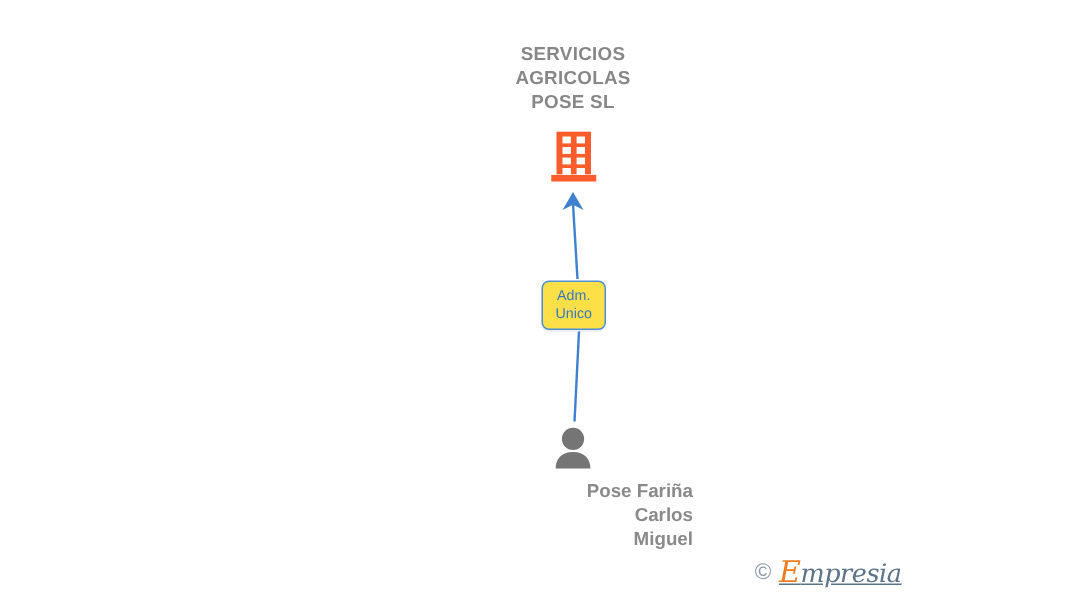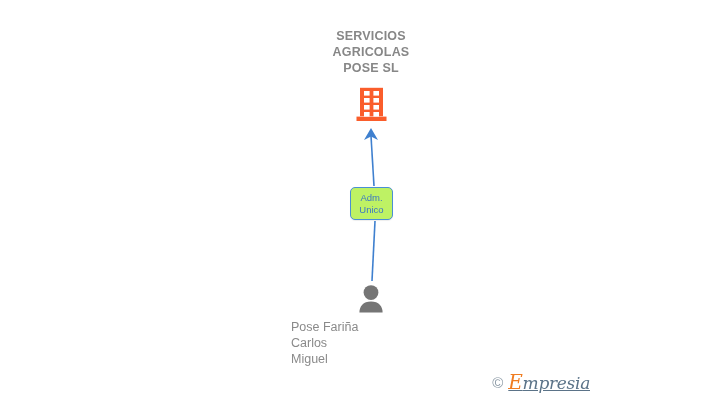--- a/index.html
+++ b/index.html
@@ -10,21 +10,21 @@
     width: 728px;
     height: 400px;
     background: #ffffff;
     font-family: "Liberation Sans", sans-serif;
     overflow: hidden;
     position: relative;
   }
 
   #canvas {
     position: absolute;
-    left: 5px;
+    left: 16px;
     top: 0;
     width: 593px;
     height: 400px;
   }
 
   
   .company-node {
     position: absolute;
     left: 286px;
     top: 28px;
@@ -60,42 +60,43 @@
   
   .relation-box {
     position: absolute;
     left: 345px;
     top: 187px;
     width: 43px;
     height: 33px;
     box-sizing: border-box;
     border: 1.4px solid #4a8fd4;
     border-radius: 5px;
-    background: #bef264;
+    background: #fde047;
     display: flex;
     flex-direction: column;
     align-items: center;
     justify-content: center;
     box-shadow: 0 1px 1px rgba(0,0,0,0.07);
   }
   .relation-label {
     font-size: 9.5px;
     line-height: 12px;
     color: #3b78c3;
     text-align: center;
     white-space: pre-line;
   }
 
   
   .person-node {
     position: absolute;
     left: 286px;
     top: 282px;
     width: 160px;
-    text-align: left;
+    text-align: right;
+    font-weight: bold;
   }
   .person-icon-wrap {
     height: 32px;
     display: flex;
     align-items: flex-end;
     justify-content: center;
   }
   .person-name {
     margin-top: 5px;
     font-size: 12.5px;

